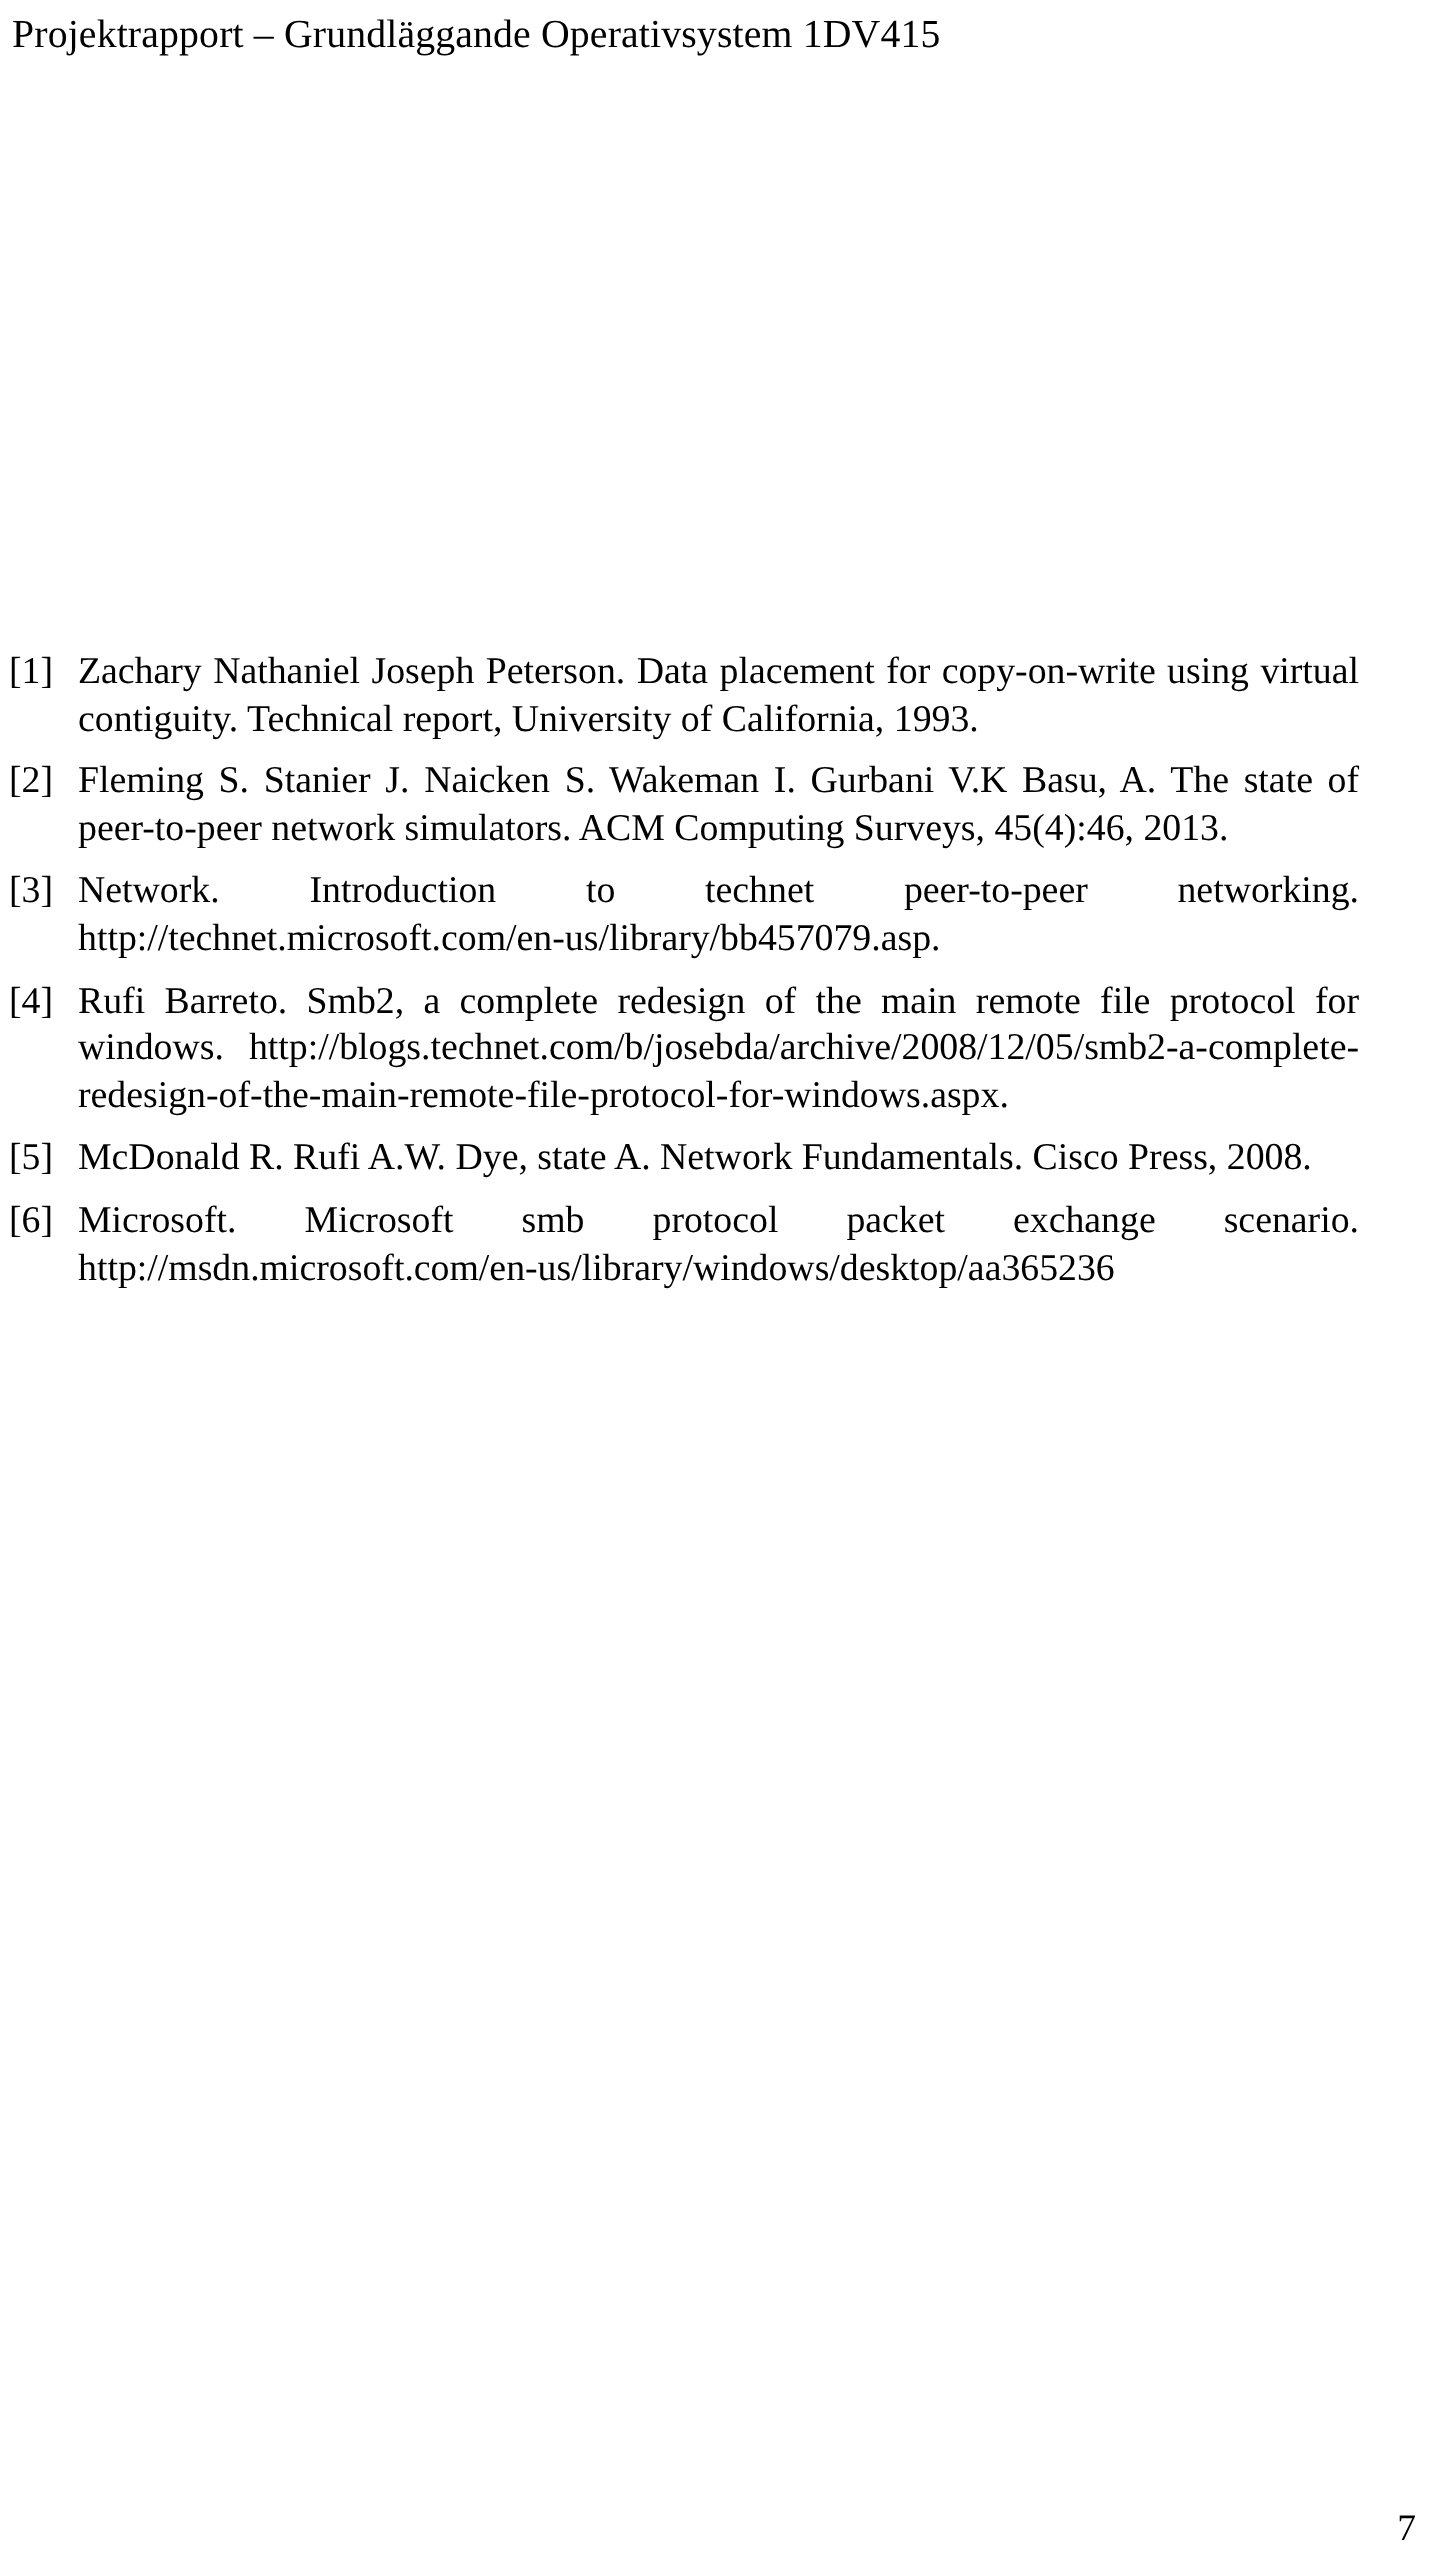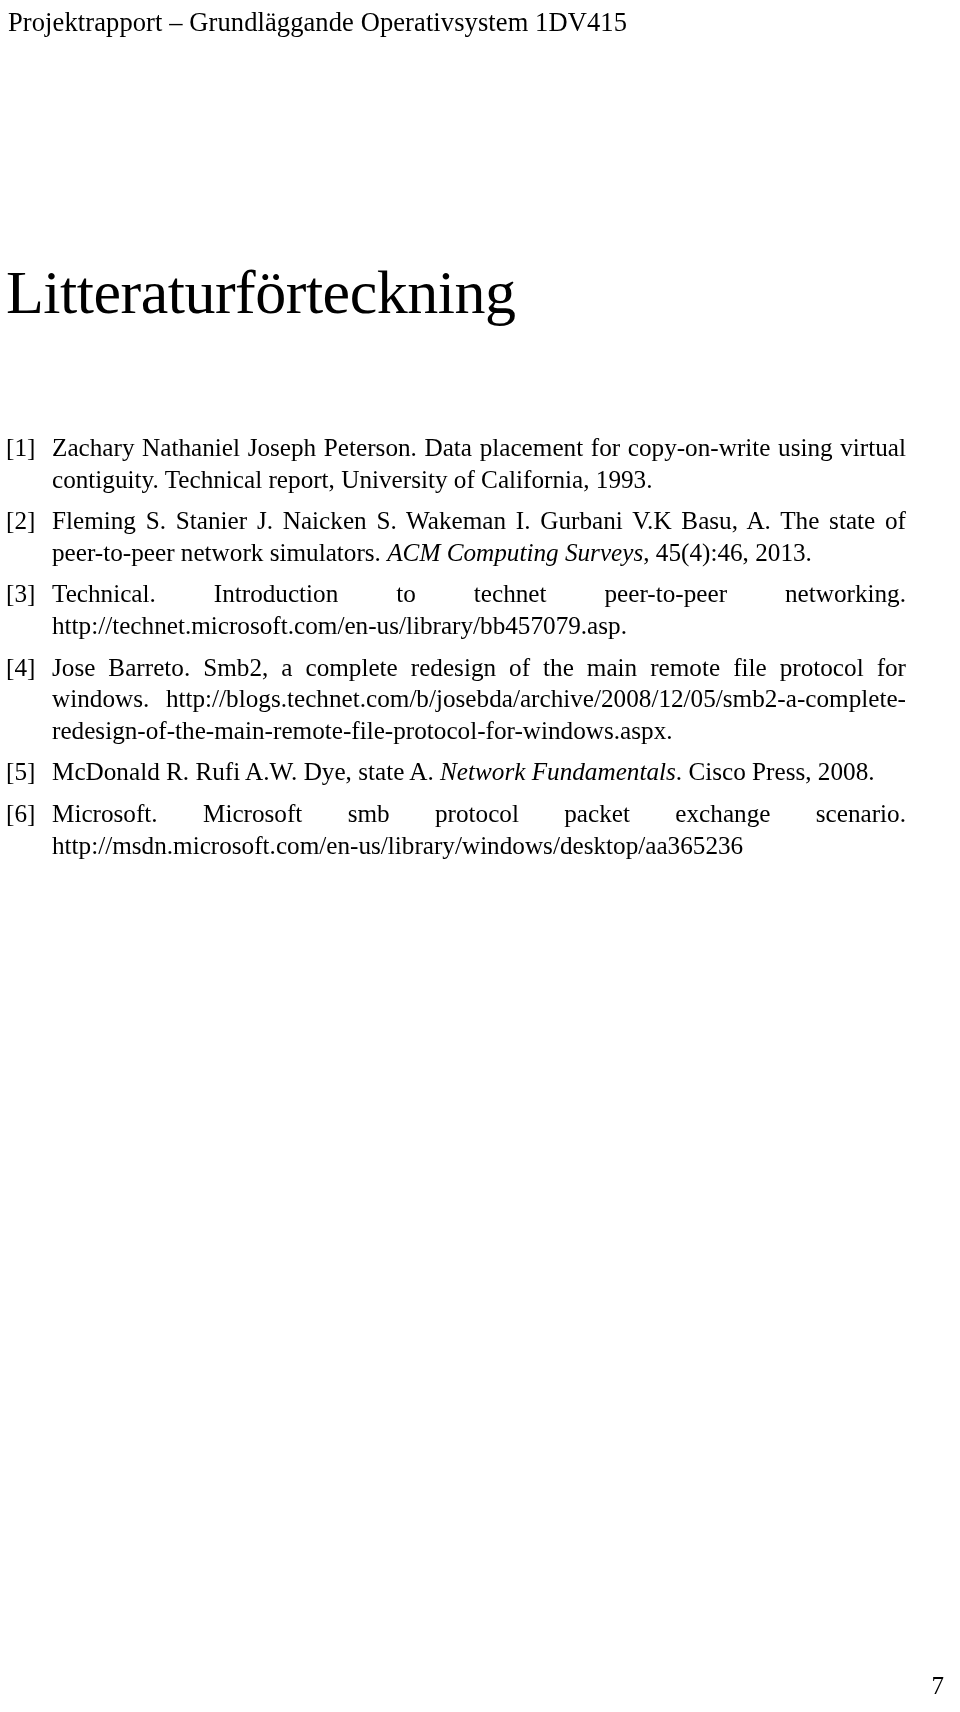--- a/index.html
+++ b/index.html
@@ -65,61 +65,59 @@
     position: absolute;
     left: 0;
     top: 0;
     width: 42px;
     text-align: left;
   }
   .bibitem .body {
     display: block;
   }
   .bibitem i, .bibitem .ital {
-    font-style: italic;
   }
 
   
   .folio {
     position: absolute;
     right: 16px;
     bottom: 14px;
     font-size: 25px;
     line-height: 1;
   }
 </style>
 </head>
 <body>
 
 <div class="page">
 
   <div class="running-header">Projektrapport – Grundläggande Operativsystem 1DV415</div>
 
-  <h1 class="chapter-title">Litteraturförteckning</h1>
 
   <div class="biblist">
 
     <div class="bibitem">
       <span class="label">[1]</span>
       <span class="body"><span>Zachary Nathaniel Joseph Peterson.</span> <span>Data placement for copy-on-write using virtual contiguity.</span> <span>Technical report, University of California, 1993.</span></span>
     </div>
 
     <div class="bibitem">
       <span class="label">[2]</span>
       <span class="body"><span>Fleming S. Stanier J. Naicken S. Wakeman I. Gurbani V.K Basu, A.</span> <span>The state of peer-to-peer network simulators.</span> <span class="ital">ACM Computing Surveys</span><span>, 45(4):46, 2013.</span></span>
     </div>
 
     <div class="bibitem">
       <span class="label">[3]</span>
-      <span class="body"><span>Technical.</span> <span>Introduction to technet peer-to-peer networking.</span> <span>http://technet.microsoft.com/en-us/library/bb457079.asp.</span></span>
+      <span class="body"><span>Network.</span> <span>Introduction to technet peer-to-peer networking.</span> <span>http://technet.microsoft.com/en-us/library/bb457079.asp.</span></span>
     </div>
 
     <div class="bibitem">
       <span class="label">[4]</span>
-      <span class="body"><span>Jose Barreto.</span> <span>Smb2, a complete redesign of the main remote file protocol for windows.</span> <span>http://blogs.technet.com/b/josebda/archive/2008/12/05/smb2-a-complete-redesign-of-the-main-remote-file-protocol-for-windows.aspx.</span></span>
+      <span class="body"><span>Rufi Barreto.</span> <span>Smb2, a complete redesign of the main remote file protocol for windows.</span> <span>http://blogs.technet.com/b/josebda/archive/2008/12/05/smb2-a-complete-redesign-of-the-main-remote-file-protocol-for-windows.aspx.</span></span>
     </div>
 
     <div class="bibitem">
       <span class="label">[5]</span>
       <span class="body"><span>McDonald R. Rufi A.W. Dye, state A.</span> <span class="ital">Network Fundamentals</span><span>. Cisco Press, 2008.</span></span>
     </div>
 
     <div class="bibitem">
       <span class="label">[6]</span>
       <span class="body"><span>Microsoft.</span> <span>Microsoft smb protocol packet exchange scenario.</span> <span>http://msdn.microsoft.com/en-us/library/windows/desktop/aa365236</span></span>

